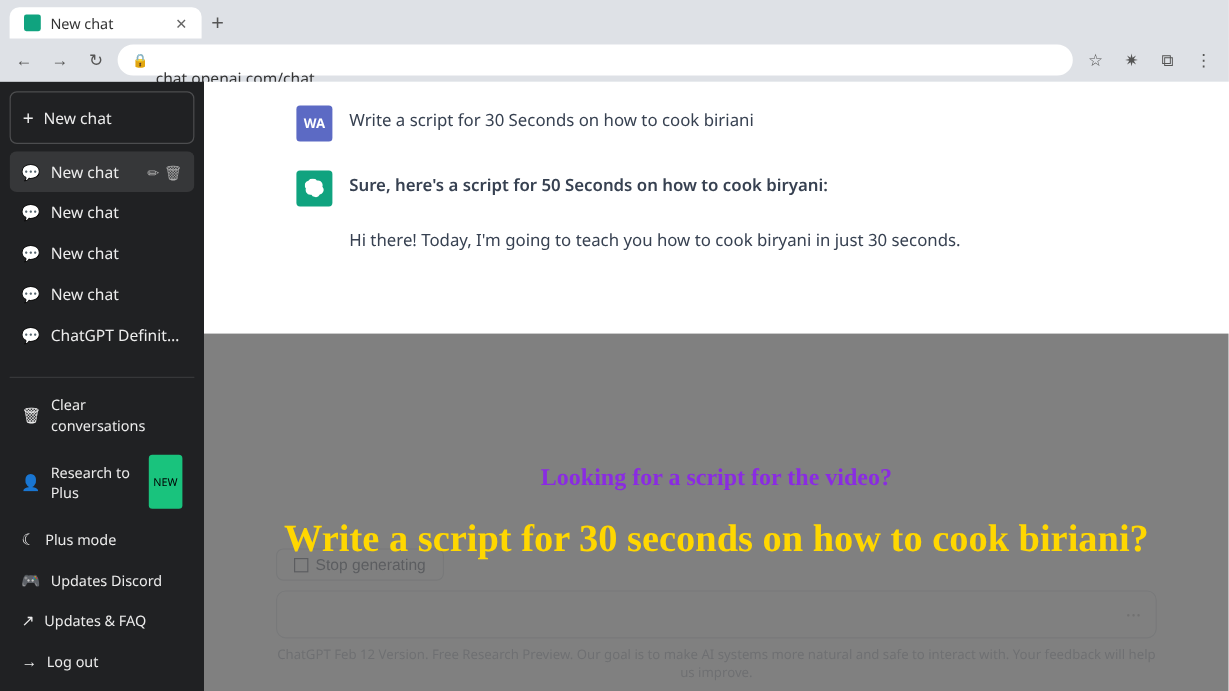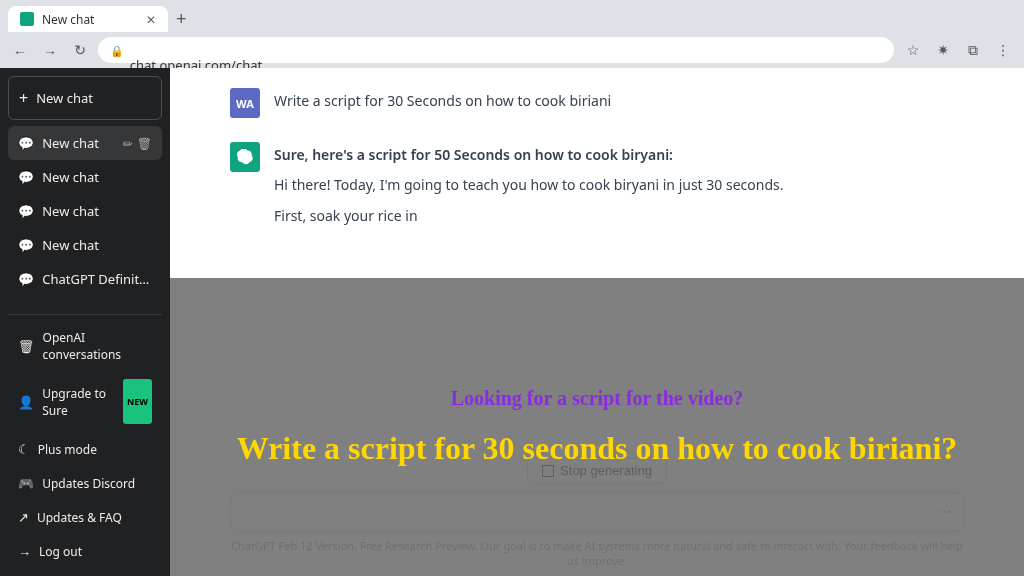--- a/index.html
+++ b/index.html
@@ -75,35 +75,35 @@
     .chat-item-actions { display: flex; gap: 4px; font-size: 12px; color: #aaa; }
 
     .sidebar-footer { border-top: 1px solid rgba(255,255,255,0.1); padding-top: 6px; }
     .sidebar-footer-item {
       display: flex; align-items: center; gap: 8px;
       padding: 8px 10px; border-radius: 6px; color: #ececec; font-size: 12px;
       cursor: pointer;
     }
     .footer-icon { font-size: 13px; flex-shrink: 0; }
     .new-badge {
-      background: #19c37d; color: #000; font-size: 9px; font-weight: bold;
+      background: #19c37d; color: #000; font-size: 9px; font-weight: normal;
       padding: 16px 4px; border-radius: 3px; text-transform: uppercase;
     }
 
     
     .main-content {
       flex: 1; display: flex; flex-direction: column; background: #fff; overflow: hidden;
     }
     .chat-messages {
       flex: 1; overflow-y: auto; padding: 20px 60px;
     }
     .message { display: flex; gap: 14px; margin-bottom: 24px; align-items: flex-start; }
     .message-avatar {
       width: 30px; height: 30px; border-radius: 3px; flex-shrink: 0;
-      display: flex; align-items: center; justify-content: center; font-size: 11px; font-weight: bold;
+      display: flex; align-items: center; justify-content: center; font-size: 11px; font-weight: bold; margin-left: 17px;
     }
     .avatar-user { background: #5c6ac4; color: #fff; border-radius: 3px; }
     .avatar-gpt { background: #10a37f; color: #fff; }
     .message-body { flex: 1; padding-top: 2px; }
     .message-text { font-size: 14px; color: #374151; line-height: 1.6; }
     .message-text strong { font-weight: 600; }
 
     
     .overlay {
       position: absolute; left: 170px; right: 0; top: 210px; bottom: 0;
@@ -119,21 +119,21 @@
     .overlay-line2 {
       color: #ffd700; font-size: 32px; font-weight: 900;
       font-family: Georgia, serif;
     }
 
     
     .chat-bottom {
       padding: 6px 60px 8px; background: #fff; flex-shrink: 0;
     }
     .stop-generating-row {
-      display: flex; justify-content: center; margin-bottom: 8px;
+      display: flex; margin-bottom: 8px;
     }
     .stop-btn {
       display: flex; align-items: center; gap: 6px;
       border: 1px solid #d1d5db; border-radius: 6px; padding: 5px 14px;
       font-size: 13px; color: #374151; cursor: pointer; background: #fff;
     }
     .stop-icon { width: 12px; height: 12px; border: 1.5px solid #374151; }
 
     .input-area {
       border: 1px solid #d1d5db; border-radius: 8px; display: flex; align-items: center;
@@ -209,25 +209,25 @@
       </div>
       <div class="chat-item">
         <span class="chat-item-icon">💬</span>
         <span class="chat-item-label">ChatGPT Definition</span>
       </div>
     </div>
 
     <div class="sidebar-footer">
       <div class="sidebar-footer-item">
         <span class="footer-icon">🗑</span>
-        <span>OpenAI conversations</span>
+        <span>Clear conversations</span>
       </div>
       <div class="sidebar-footer-item">
         <span class="footer-icon">👤</span>
-        <span>Upgrade to Sure</span>
+        <span>Research to Plus</span>
         <span class="new-badge">NEW</span>
       </div>
       <div class="sidebar-footer-item">
         <span class="footer-icon">☾</span>
         <span>Plus mode</span>
       </div>
       <div class="sidebar-footer-item">
         <span class="footer-icon">🎮</span>
         <span>Updates Discord</span>
       </div>
@@ -257,22 +257,21 @@
       <div class="message">
         <div class="message-avatar avatar-gpt">
           <svg width="16" height="16" viewBox="0 0 41 41" fill="white">
             <path d="M37.532 16.87a9.963 9.963 0 0 0-.856-8.184 10.078 10.078 0 0 0-10.855-4.835 9.964 9.964 0 0 0-6.211-4.699 10.079 10.079 0 0 0-11.804 4.993 9.964 9.964 0 0 0-6.67 4.877 10.079 10.079 0 0 0 1.24 11.817 9.965 9.965 0 0 0 .856 8.185 10.079 10.079 0 0 0 10.855 4.835 9.965 9.965 0 0 0 6.211 4.699 10.079 10.079 0 0 0 11.804-4.993 9.965 9.965 0 0 0 6.67-4.877 10.079 10.079 0 0 0-1.24-11.817z"></path>
           </svg>
         </div>
         <div class="message-body">
           <p class="message-text">
             <strong>Sure, here's a script for 50 Seconds on how to cook biryani:</strong>
           </p>
-          <p class="message-text" style="margin-top:8px;">Hi there! Today, I'm going to teach you how to cook biryani in just 30 seconds.</p>
-          <p class="message-text" style="margin-top:8px;">First, soak your rice in</p>
+          <p class="message-text" style="margin-top:24px;">Hi there! Today, I'm going to teach you how to cook biryani in just 30 seconds.</p>
         </div>
       </div>
     </div>
 
     <div class="overlay">
       <div class="overlay-line1">Looking for a script for the video?</div>
       <div class="overlay-line2">Write a script for 30 seconds on how to cook biriani?</div>
     </div>
 
     <div class="chat-bottom">

